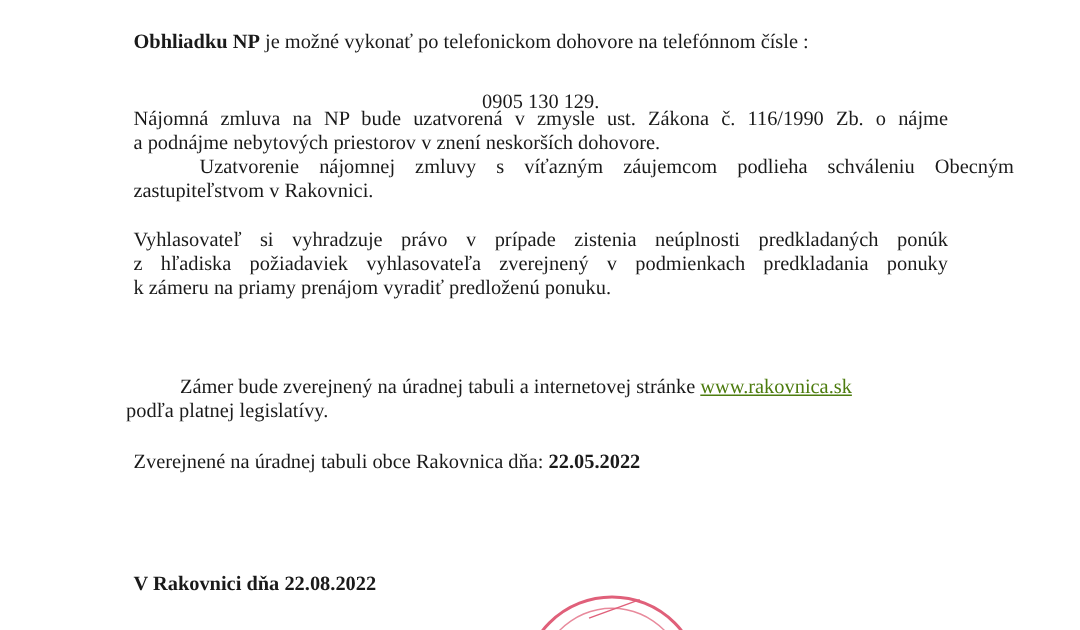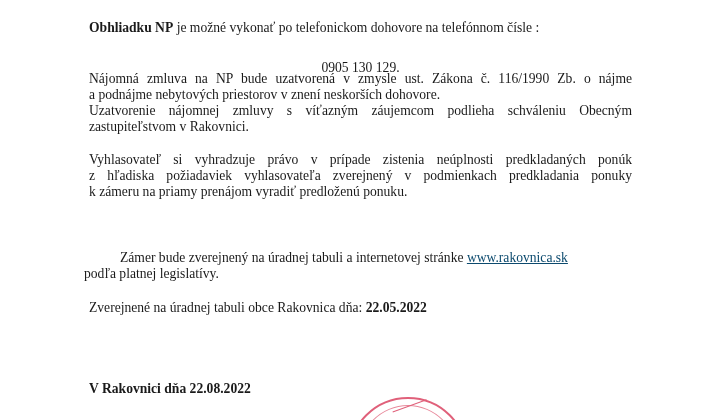--- a/index.html
+++ b/index.html
@@ -8,21 +8,21 @@
       background: #ffffff; position: relative;
       font-family: "Liberation Serif", serif;
       color: #1a1a1a; font-size: 13.6px;
     }
     .page { position: absolute; left: 0; top: 0; width: 720px; height: 420px; }
     .line { position: absolute; white-space: nowrap; line-height: 16px; }
     .justify { position: absolute; left: 89px; width: 543px; text-align: justify; text-align-last: justify; white-space: nowrap; line-height: 16px; }
     .justify-last { text-align-last: left; }
     b { font-weight: bold; }
     .center { left: 89px; width: 543px; text-align: center; }
-    .link { color: #0c4a6e; text-decoration: underline; }
+    .link { color: #4d7c0f; text-decoration: underline; }
     .blank-line { display: inline-block; width: 90px; border-bottom: 1px solid #222; height: 10px; vertical-align: baseline; margin-left: 14px; }
     .stamp {
       position: absolute; left: 348px; top: 397px; width: 120px; height: 120px;
       border-radius: 50%; border: 2px solid #e0607a; box-sizing: border-box;
     }
     .stamp-inner {
       position: absolute; left: 8px; top: 6px; right: 8px; bottom: 8px;
       border-radius: 50%; border: 1.5px solid #e88a9c;
     }
     .stamp-mark {
@@ -36,21 +36,21 @@
 <div class="page">
 
   <div class="line" style="left:89px; top:20px;">
     <b>Obhliadku NP</b><span> je možné vykonať po telefonickom dohovore na telefónnom čísle :</span>
   </div>
   <div class="line center" style="top:37px;margin-top:23px;">0905 130 129.</div>
 
   <div class="justify" style="top:71px;">Nájomná zmluva na NP bude uzatvorená v zmysle ust. Zákona č. 116/1990 Zb. o nájme</div>
   <div class="justify justify-last" style="top:87px;">a podnájme nebytových priestorov v znení neskorších dohovore.</div>
 
-  <div class="justify" style="top:103px;">Uzatvorenie nájomnej zmluvy s víťazným záujemcom podlieha schváleniu Obecným</div>
+  <div class="justify" style="top:103px;margin-left:44px;">Uzatvorenie nájomnej zmluvy s víťazným záujemcom podlieha schváleniu Obecným</div>
   <div class="justify justify-last" style="top:119px;">zastupiteľstvom v Rakovnici.</div>
 
 
   <div class="justify" style="top:152px;">Vyhlasovateľ si vyhradzuje právo v prípade zistenia neúplnosti predkladaných ponúk</div>
   <div class="justify" style="top:168px;">z hľadiska požiadaviek vyhlasovateľa zverejnený v podmienkach predkladania ponuky</div>
   <div class="justify justify-last" style="top:184px;">k zámeru na priamy prenájom vyradiť predloženú ponuku.</div>
 
   <div class="line" style="left:120px; top:250px;">
     <span>Zámer bude zverejnený na úradnej tabuli a internetovej stránke </span><span class="link">www.rakovnica.sk</span>
   </div>

